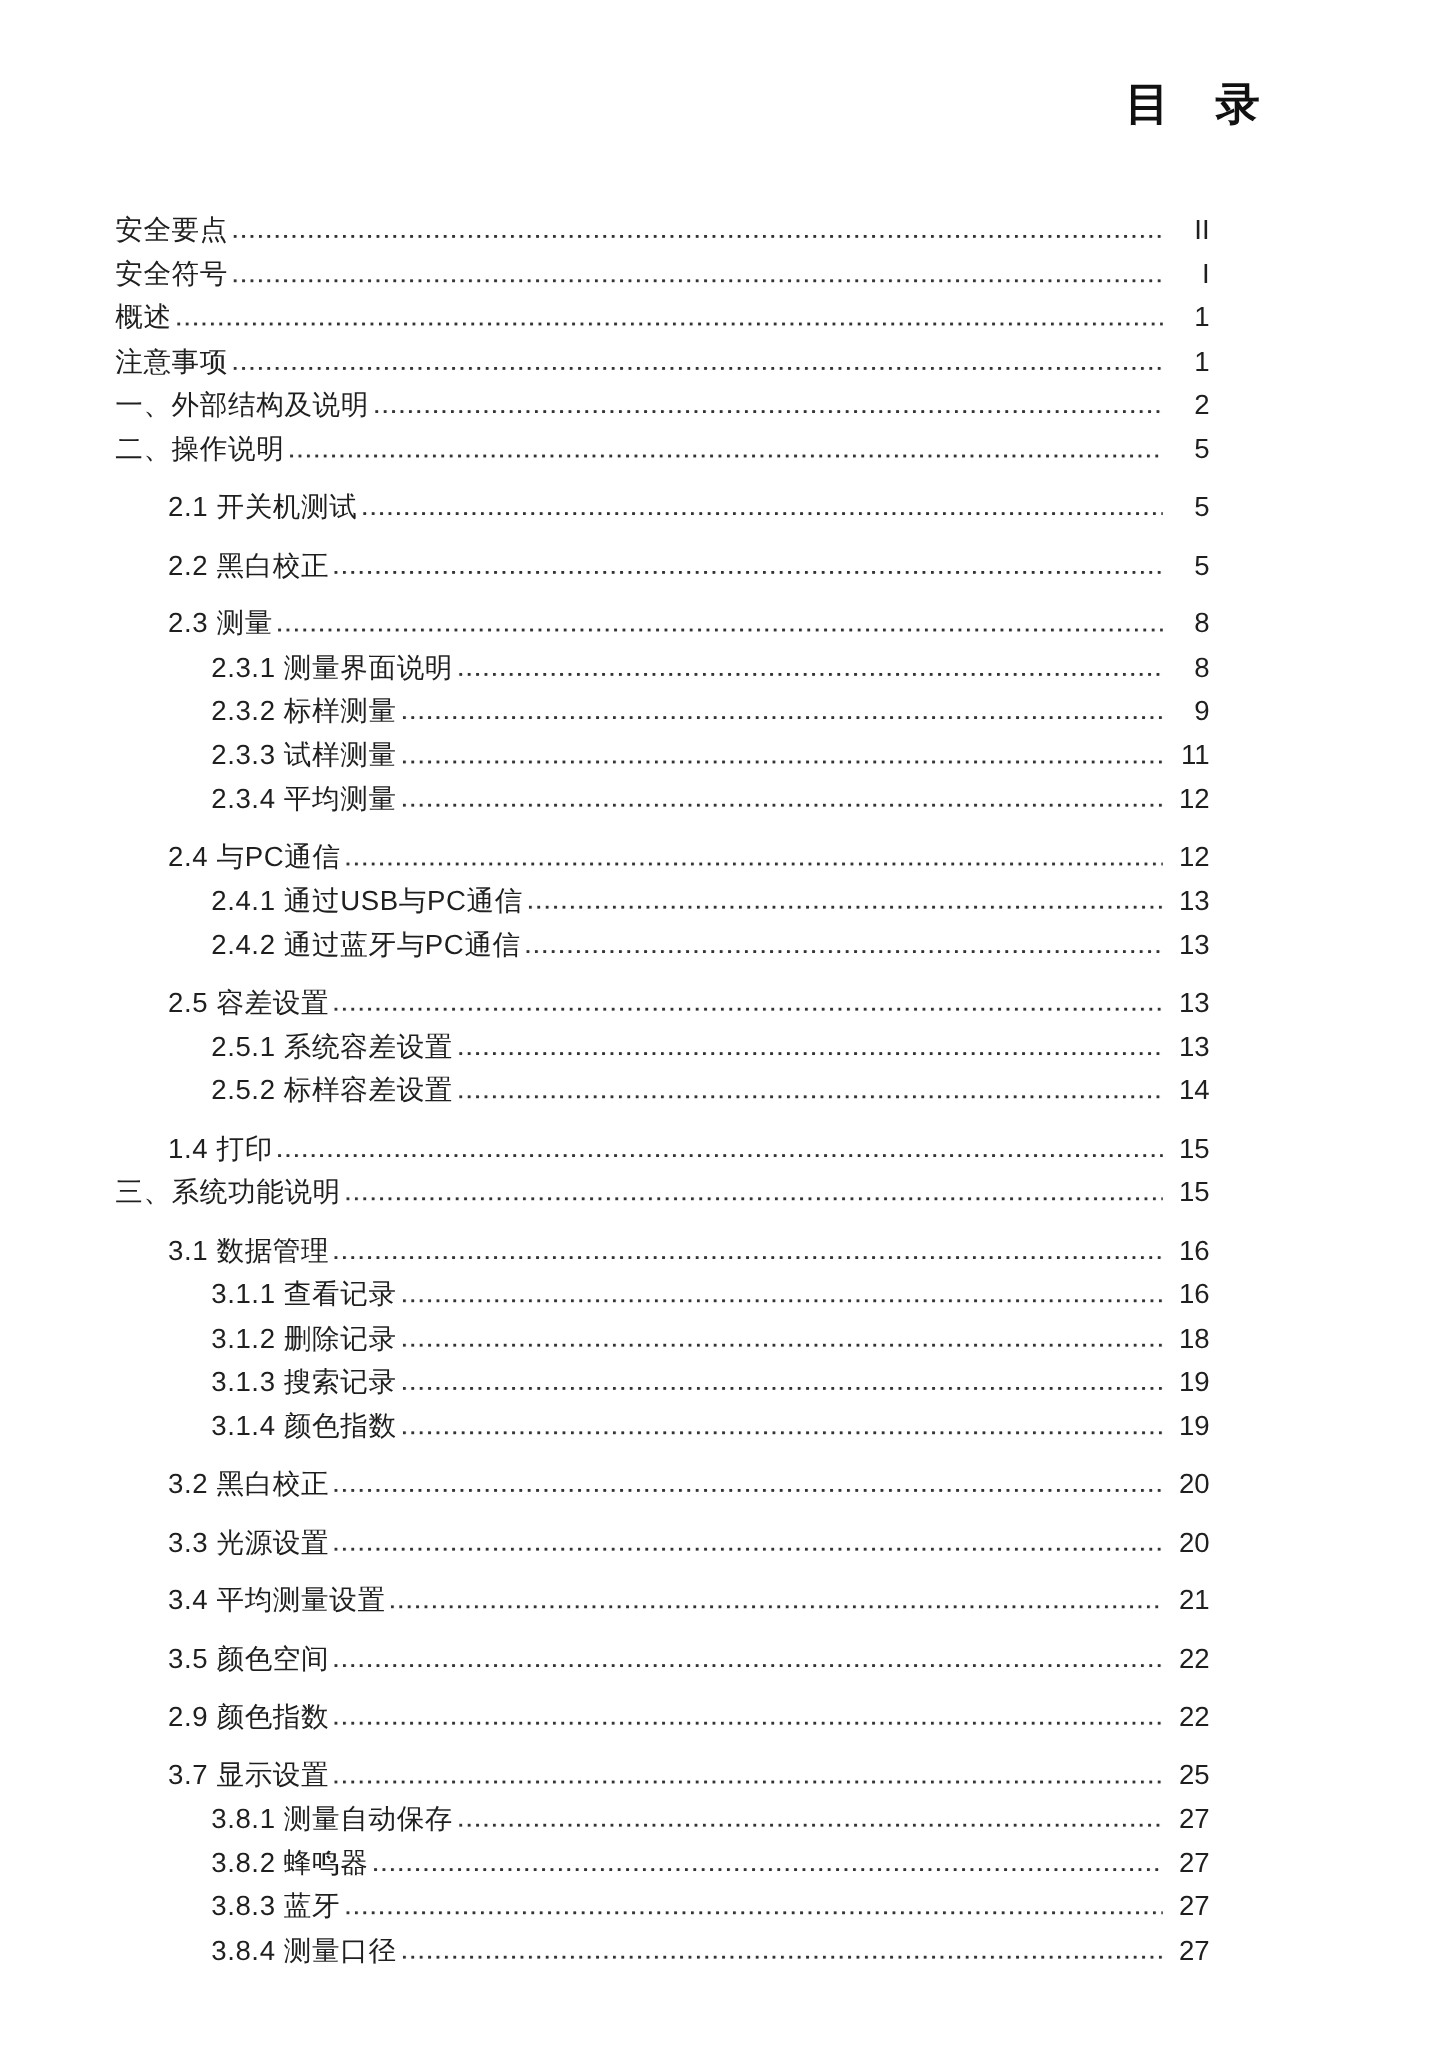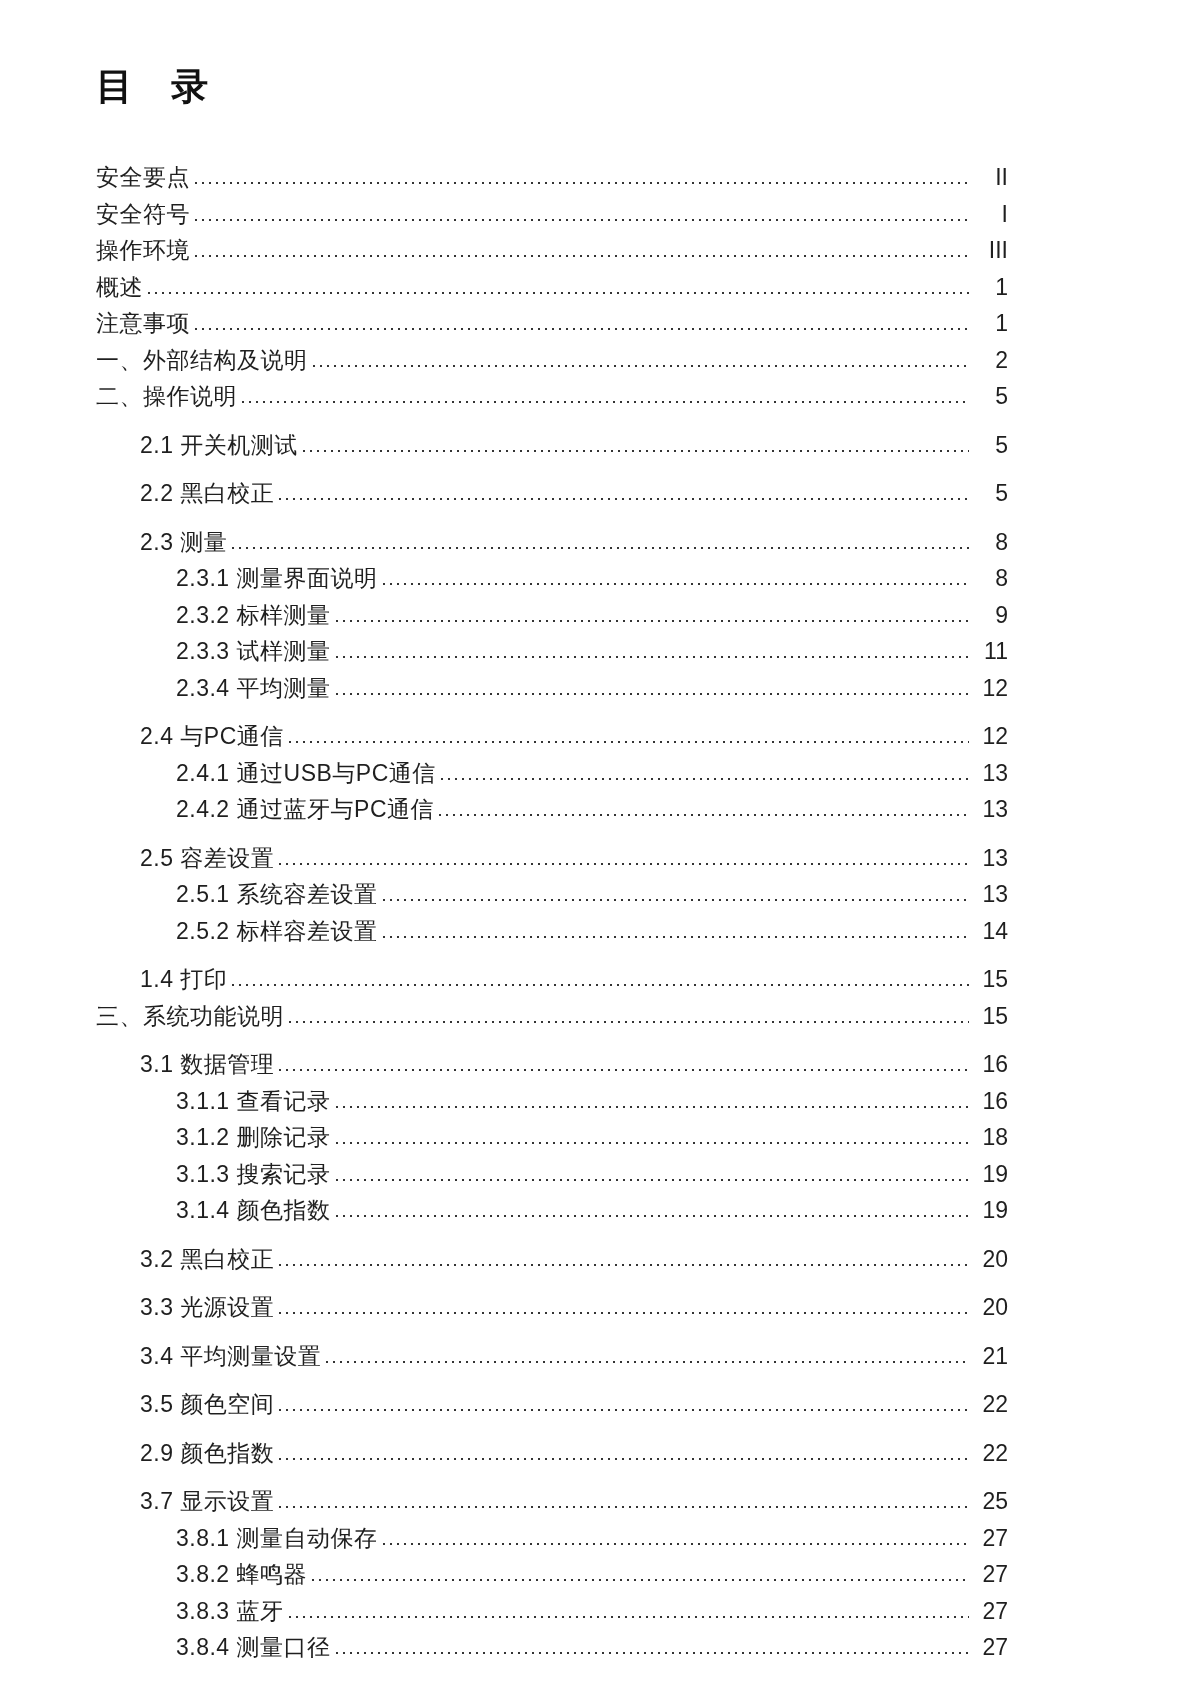--- a/index.html
+++ b/index.html
@@ -15,26 +15,26 @@
     overflow: hidden;
   }
   .page {
     box-sizing: border-box;
     width: 1200px;
     height: 1704px;
     padding: 62px 96px 0 96px;
     background: #ffffff;
   }
   .doc-title {
-    text-align: left;
+    text-align: right;
     font-size: 37px;
     font-weight: bold;
     letter-spacing: 14px;
     color: #111111;
-    margin: 0 0 50px 0;
+    margin: 0 0 64px 0;
     padding-right: 40px; 
   }
   .toc-list {
     width: 912px;
   }
   .toc-row {
     display: flex;
     align-items: baseline;
     height: 36.5px;
     font-size: 23px;
@@ -73,25 +73,20 @@
         <span class="toc-label">安全要点</span>
         <span class="toc-leader"></span>
         <span class="toc-page">II</span>
       </div>
       <div class="toc-row level-0">
         <span class="toc-label">安全符号</span>
         <span class="toc-leader"></span>
         <span class="toc-page">I</span>
       </div>
       <div class="toc-row level-0">
-        <span class="toc-label">操作环境</span>
-        <span class="toc-leader"></span>
-        <span class="toc-page">III</span>
-      </div>
-      <div class="toc-row level-0">
         <span class="toc-label">概述</span>
         <span class="toc-leader"></span>
         <span class="toc-page">1</span>
       </div>
       <div class="toc-row level-0">
         <span class="toc-label">注意事项</span>
         <span class="toc-leader"></span>
         <span class="toc-page">1</span>
       </div>
       <div class="toc-row level-0">

